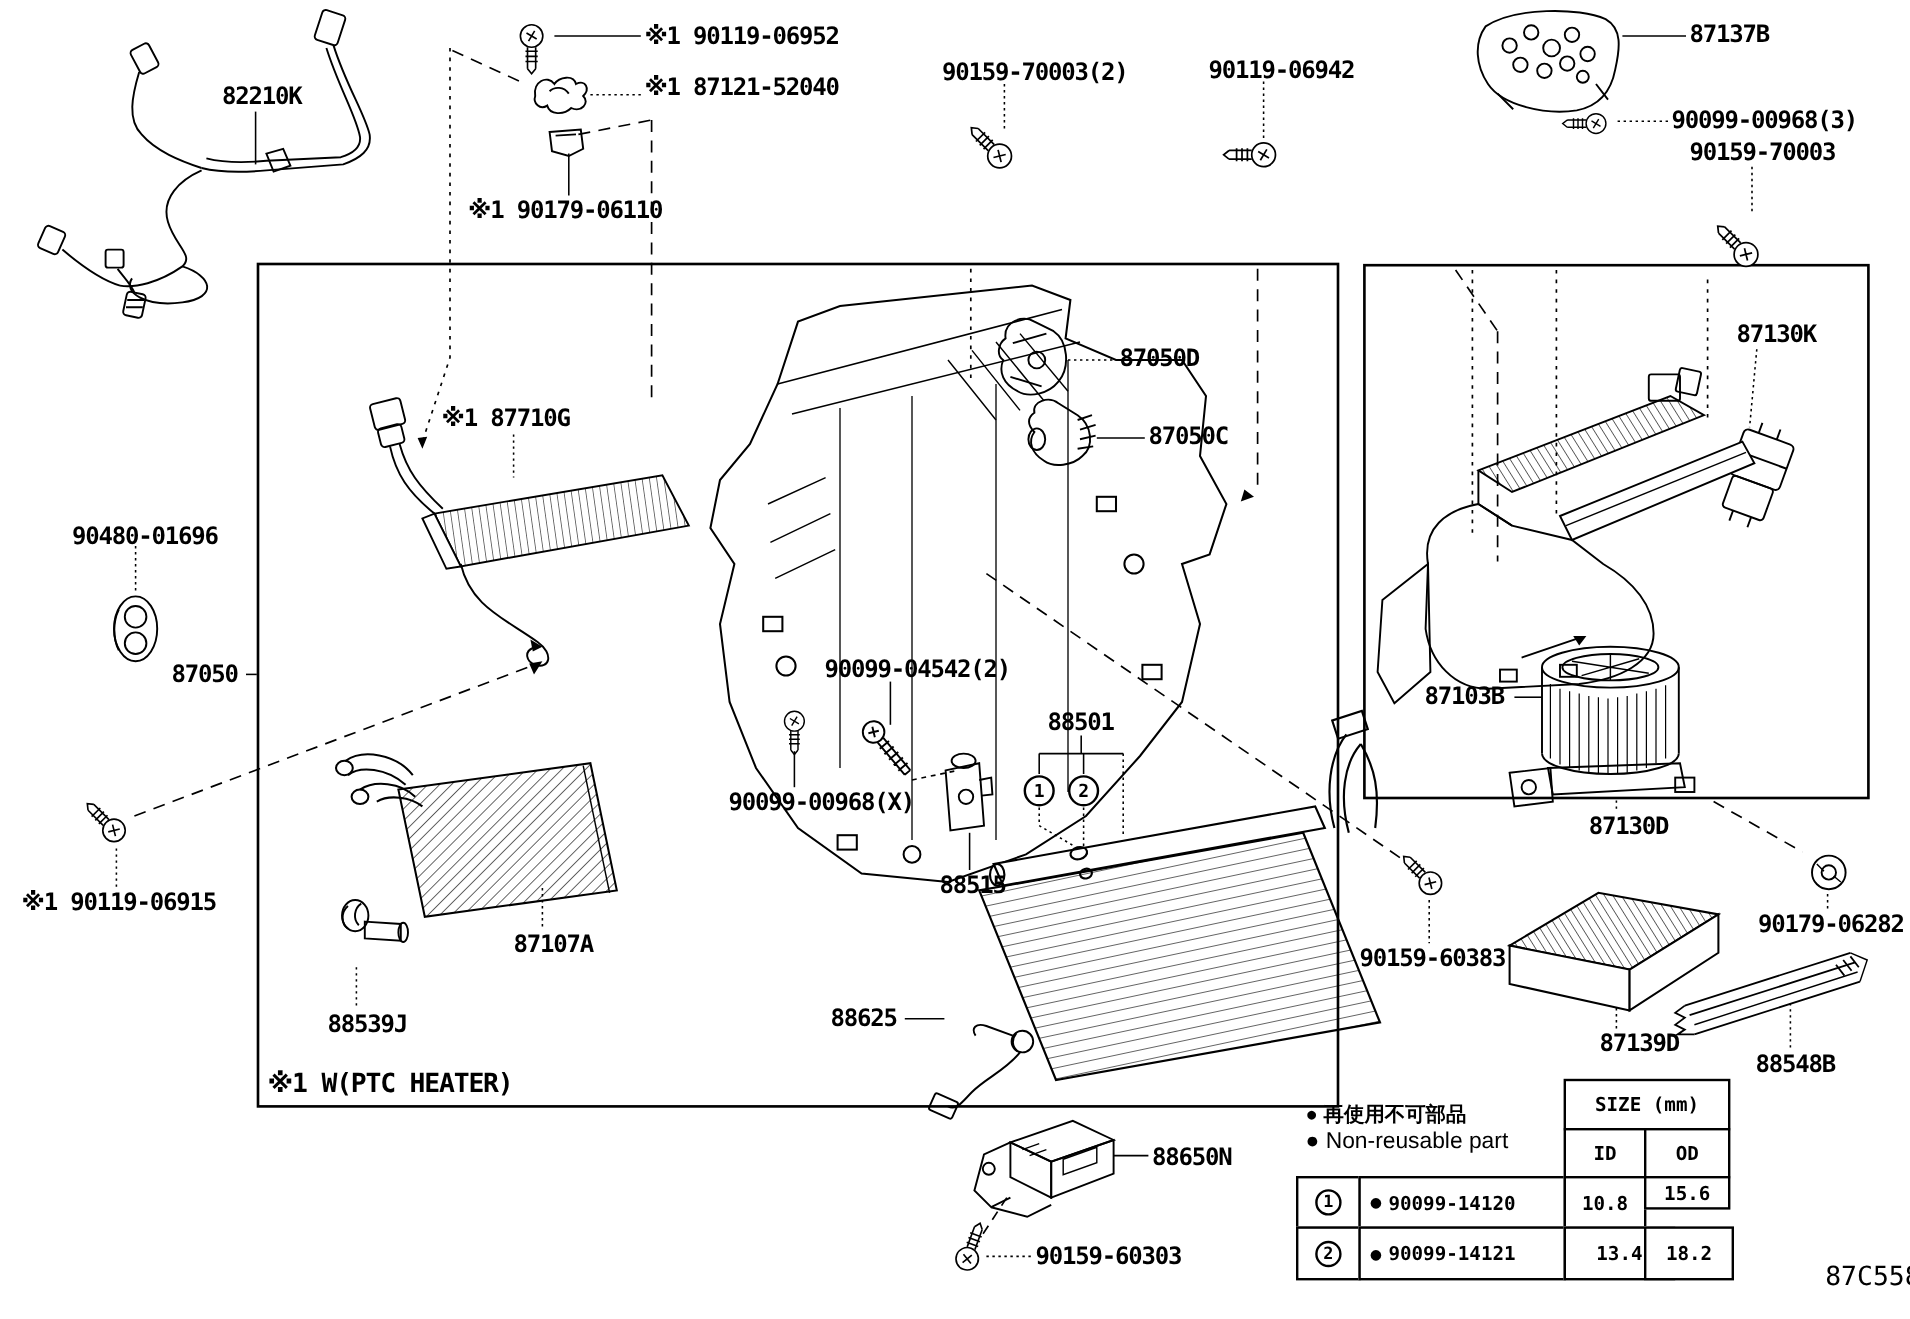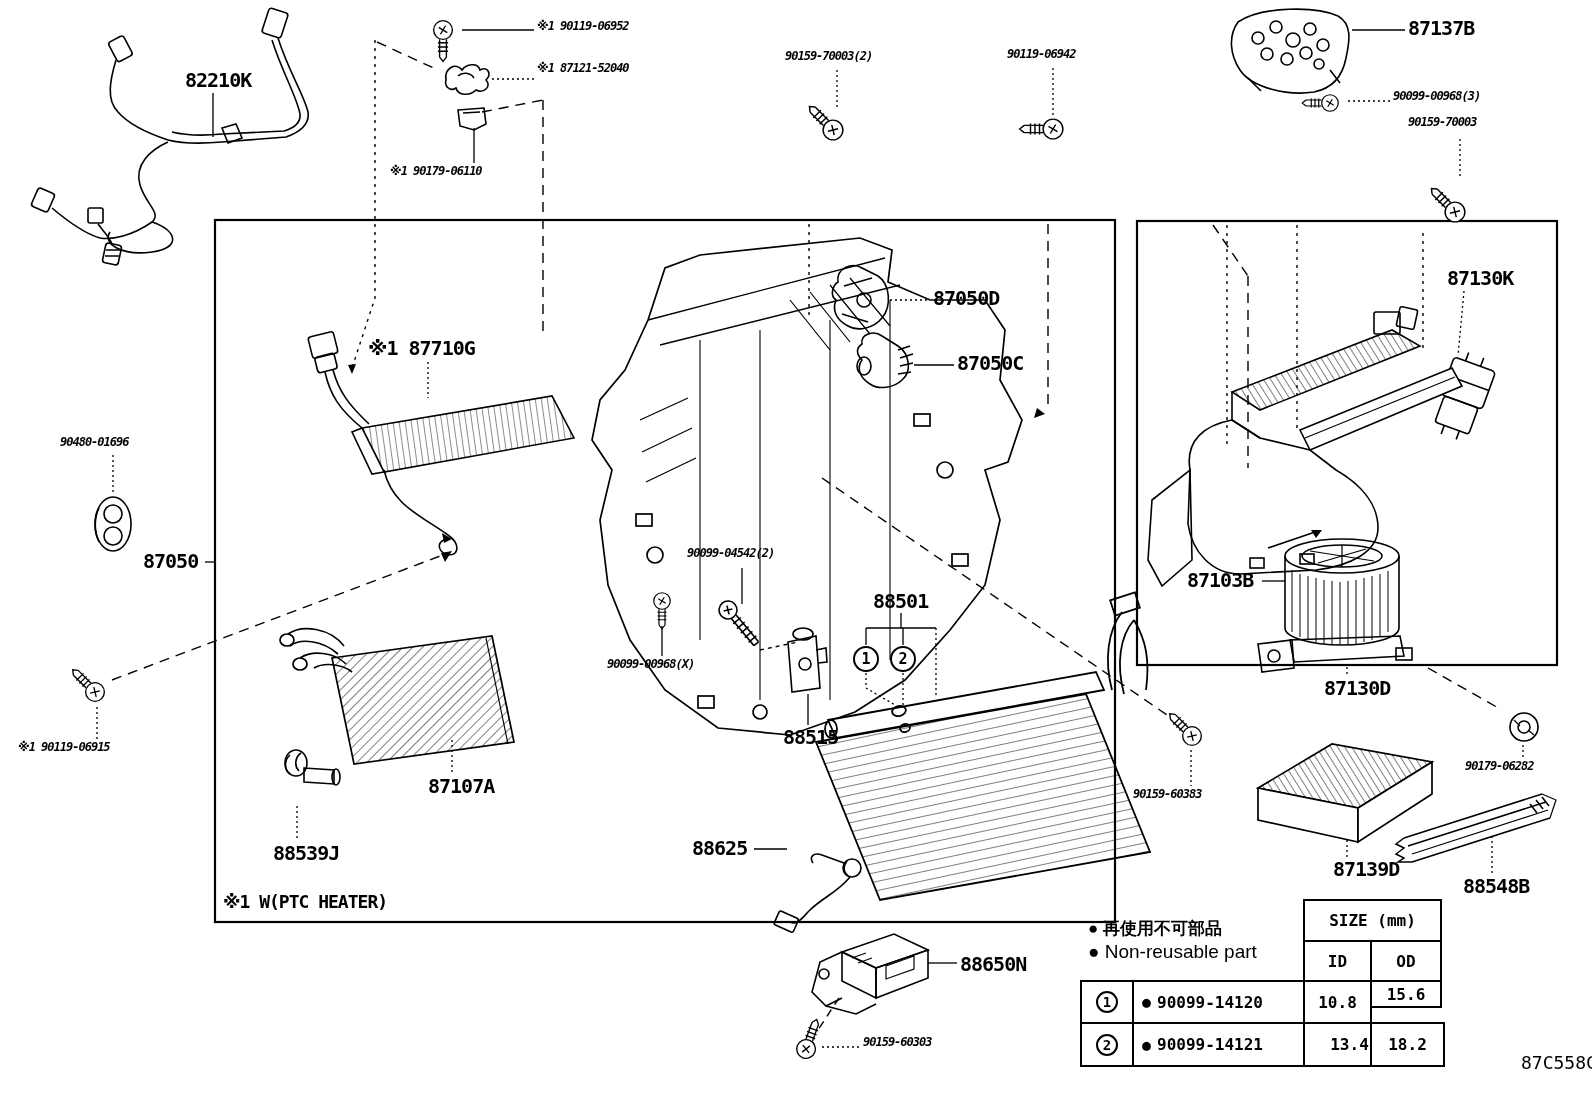--- a/index.html
+++ b/index.html
@@ -1,22 +1,22 @@
 <!DOCTYPE html>
 <html><head>
 <meta charset="utf-8">
 <style>
   html,body{margin:0;padding:0;background:#fff;}
   #stage{position:relative;width:1592px;height:1099px;background:#fff;overflow:hidden;
          font-family:"DejaVu Sans Mono","DejaVu Sans",monospace;color:#000;}
   #lineart{position:absolute;left:0;top:0;}
   .lbl{position:absolute;white-space:nowrap;font-weight:bold;letter-spacing:-1px;line-height:1;}
   .lbl-lg{font-size:20px;}
-  .lbl-md{font-size:18px;text-align:right;}
-  .lbl-sm{font-size:12px;font-style:italic;}
+  .lbl-md{font-size:22px;text-align:right;}
+  .lbl-sm{font-size:20px;}
   .lbl-plain{font-weight:normal;letter-spacing:0;}
   .callout{position:absolute;width:26px;height:26px;border:2px solid #000;border-radius:50%;
            box-sizing:border-box;text-align:center;line-height:22px;font-size:15px;font-weight:bold;background:#fff;}
   .legend-line{position:absolute;white-space:nowrap;font-family:Liberation Sans, sans-serif;}
   .legend-jp{font-size:17px;font-weight:bold;}
   .legend-en{font-size:19px;}
   .tcell{position:absolute;border:2px solid #000;box-sizing:border-box;background:#fff;
          display:flex;align-items:center;justify-content:center;font-size:16px;font-weight:bold;}
   .tcell.left{justify-content:flex-start;padding-left:8px;}
   .circ{display:inline-block;width:22px;height:22px;border:2px solid #000;border-radius:50%;

